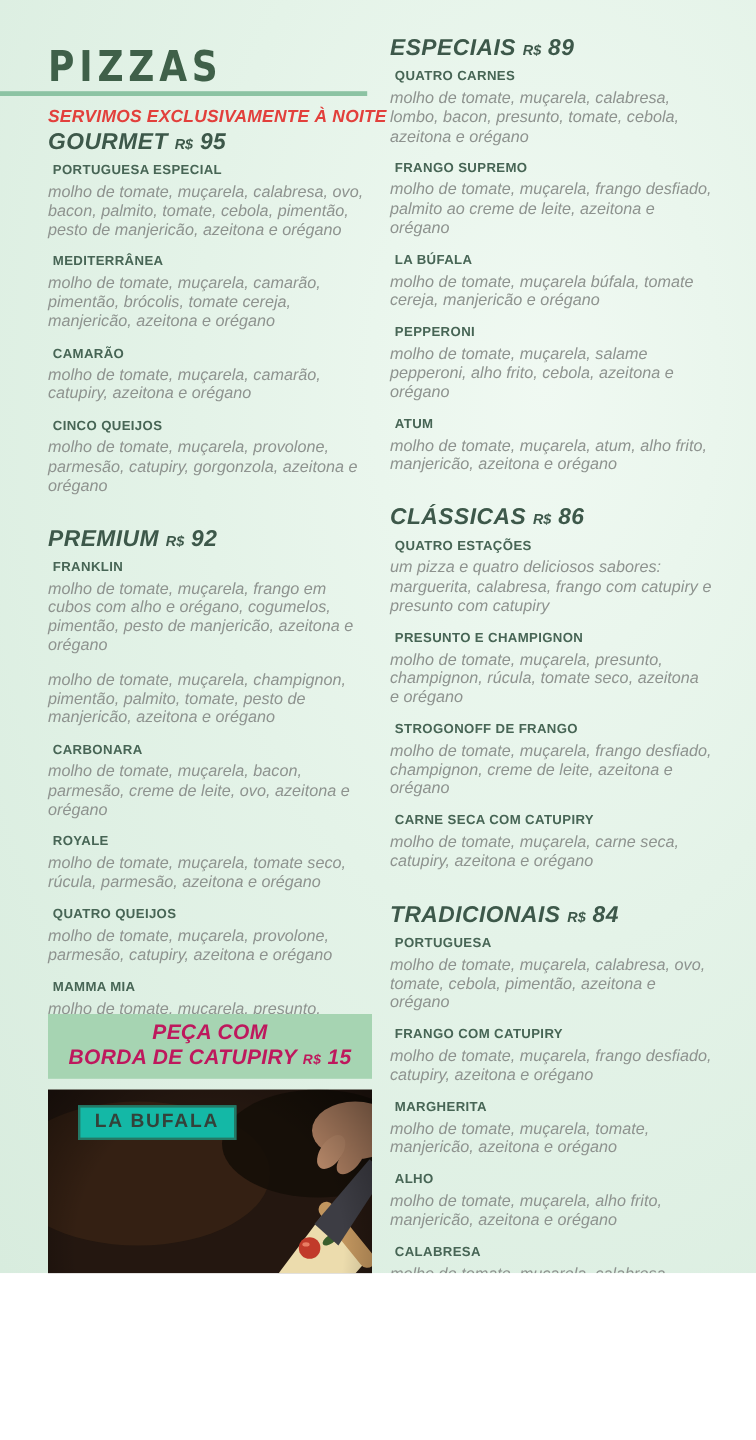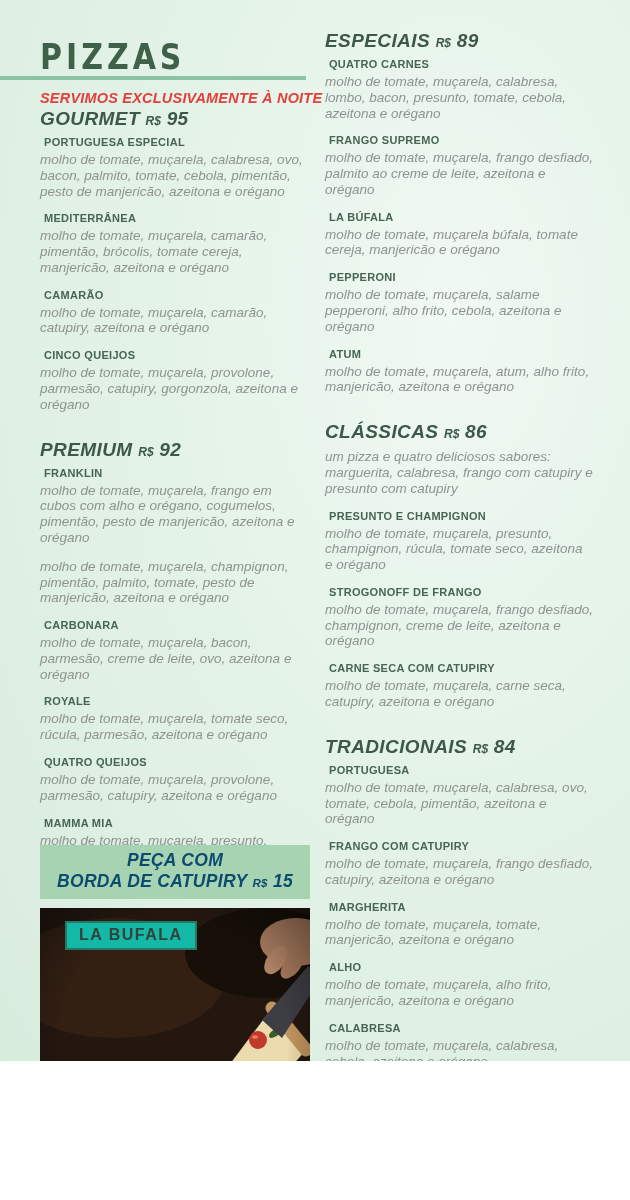--- a/index.html
+++ b/index.html
@@ -47,21 +47,21 @@
     color:#476555;letter-spacing:.3px;
   }
   .item-desc{
     margin:1px 0 0;max-width:268px;
     font-size:13.5px;font-style:italic;line-height:1.17;
     color:#8e938f;
   }
   
   .banner{
     background:#a6d4b2;
-    font-weight:bold;font-style:italic;color:#0c4a6e;
+    font-weight:bold;font-style:italic;color:#be185d;
     box-sizing:border-box;
   }
   .banner-catupiry{
     position:absolute;left:40px;top:845px;width:270px;
     padding:5px 4px 7px;text-align:center;
     font-size:17.5px;line-height:1.2;letter-spacing:.3px;
   }
   .banner-catupiry .currency{font-size:11.5px;}
   .banner-size{
     position:absolute;left:325px;top:1113px;width:292px;
@@ -179,20 +179,21 @@
     <h3 class="item-name">ATUM</h3>
     <p class="item-desc">molho de tomate, muçarela, atum, alho frito, manjericão, azeitona e orégano</p>
   </div>
 </div>
   </section>
 
   <section class="menu-section">
     <h2 class="section-title"><span class="sec-name">CLÁSSICAS</span> <span class="currency">R$</span> <span class="price">86</span></h2>
     <div class="items">
   <div class="menu-item">
+    <h3 class="item-name">QUATRO ESTAÇÕES</h3>
     <p class="item-desc">um pizza e quatro deliciosos sabores: marguerita, calabresa, frango com catupiry e presunto com catupiry</p>
   </div>
 
   <div class="menu-item">
     <h3 class="item-name">PRESUNTO E CHAMPIGNON</h3>
     <p class="item-desc">molho de tomate, muçarela, presunto, champignon, rúcula, tomate seco, azeitona e orégano</p>
   </div>
 
   <div class="menu-item">
     <h3 class="item-name">STROGONOFF DE FRANGO</h3>

